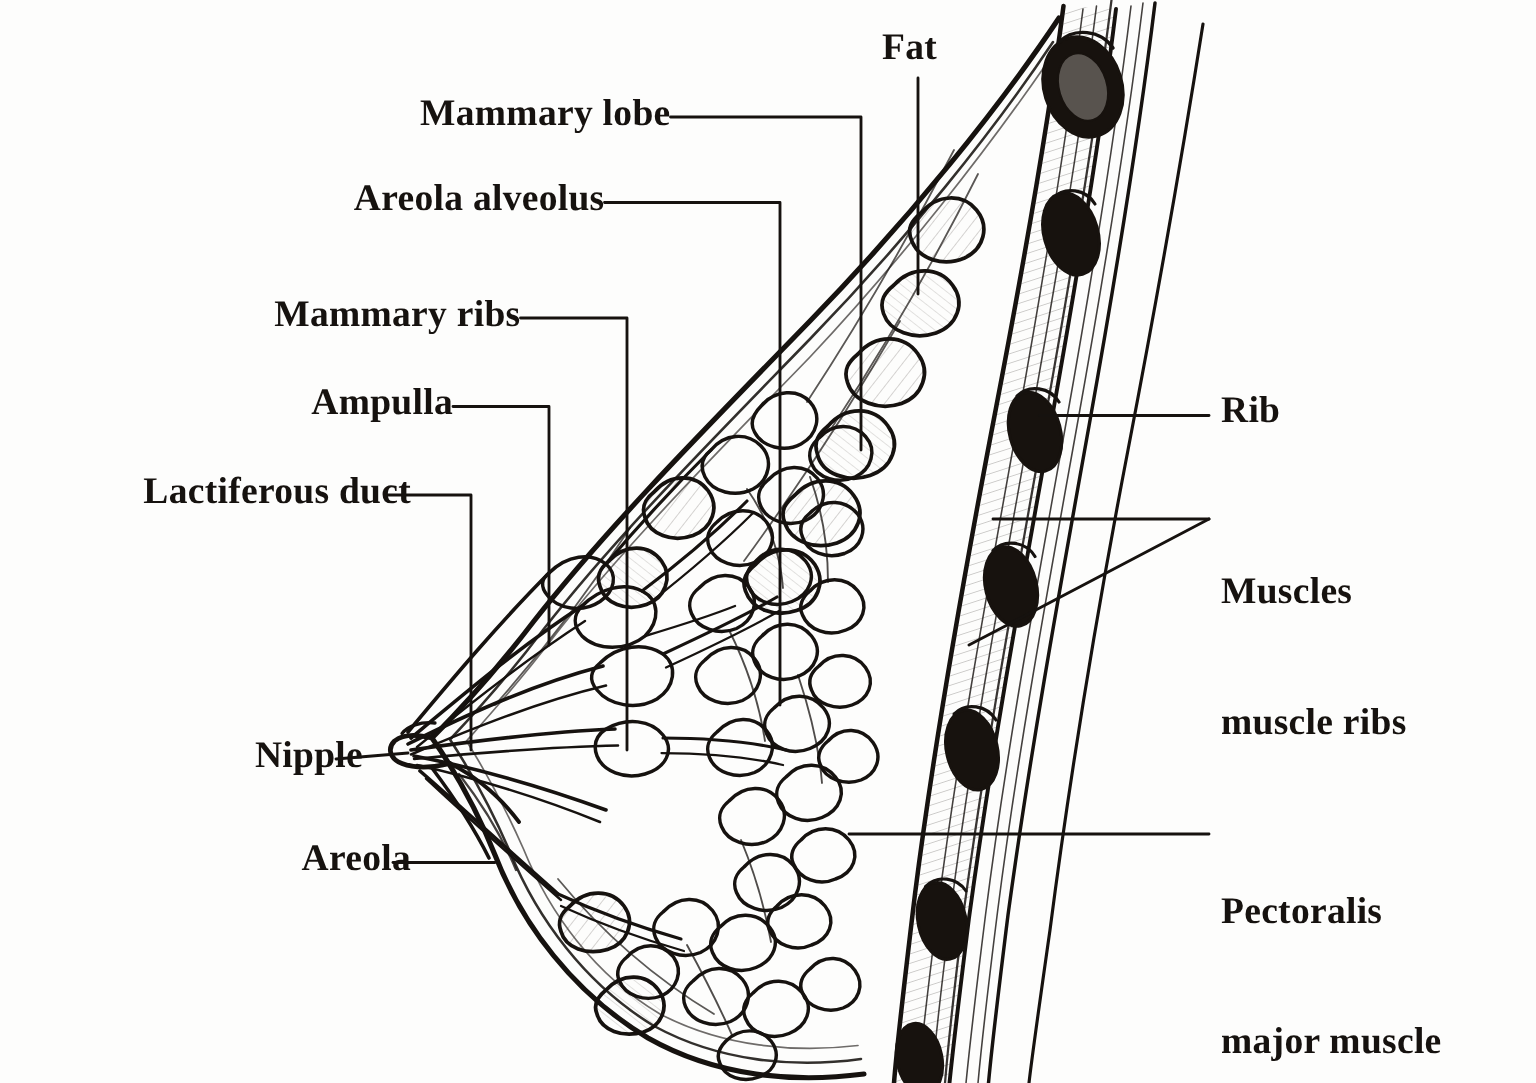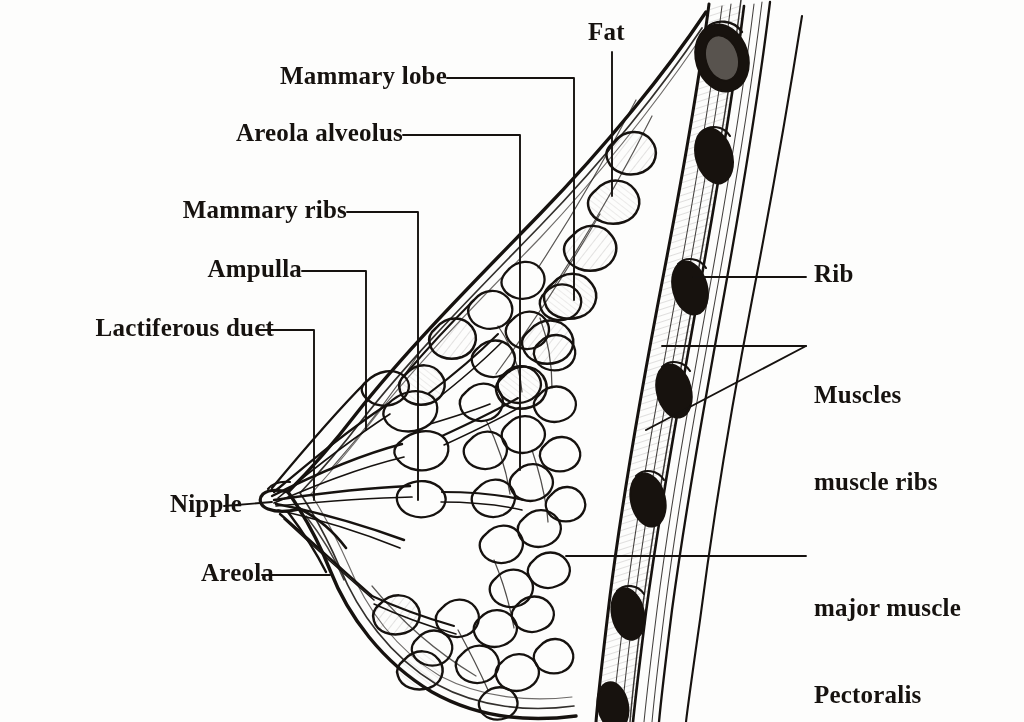--- a/index.html
+++ b/index.html
@@ -278,17 +278,17 @@
   <div class="lbl lbl-left" style="left:588px; top:18px;">Fat</div>
 
   <div class="lbl lbl-left" style="left:814px; top:260px;">Rib</div>
 
   <div class="lbl lbl-left lbl-two" style="left:814px; top:322px;">
     <div>Muscles</div>
     <div>muscle ribs</div>
   </div>
 
   <div class="lbl lbl-left lbl-two" style="left:814px; top:535px;">
+    <div>Pectoralis</div>
     <div>major muscle</div>
-    <div>Pectoralis</div>
   </div>
 
 </div>
 
 </body></html>

